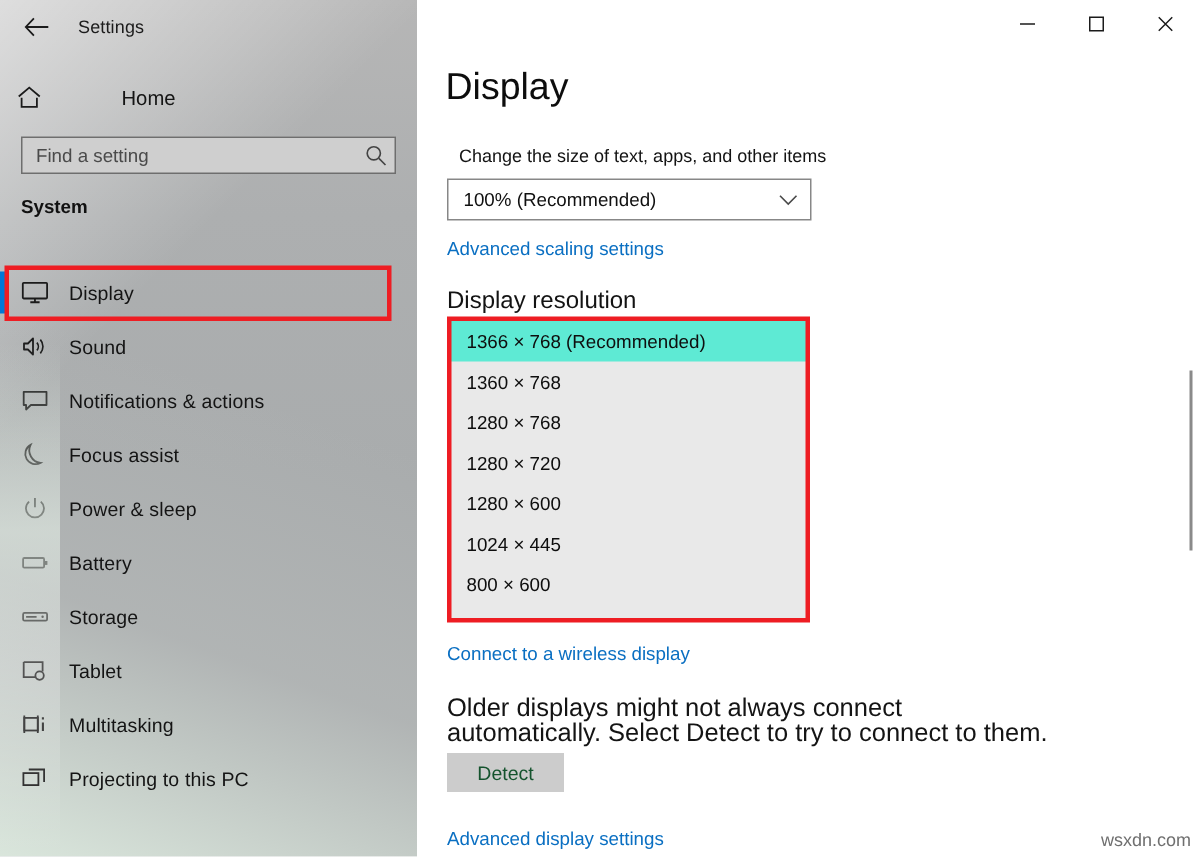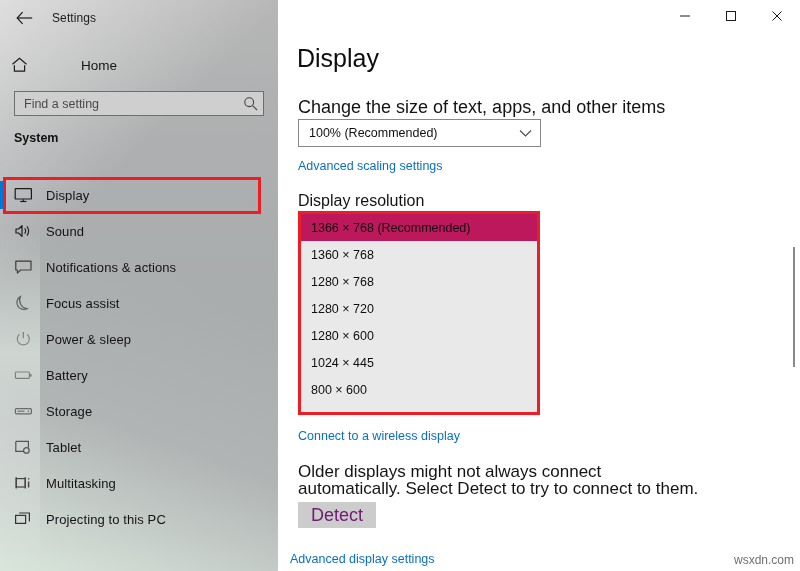--- a/index.html
+++ b/index.html
@@ -113,76 +113,76 @@
     position: absolute; right: 0; top: 0;
     height: 32px; display: flex;
   }
   .wc { width: 46px; height: 32px; display:flex; align-items:center; justify-content:center; }
 
   .page-title {
     position: absolute; left: 19px; top: 44px;
     font-size: 25px; color: #0d0d0d; font-weight: normal;
   }
   .lbl-scale {
-    position: absolute; left: 20px; top: 97px;
-    font-size: 18px; color: #131313;
+    position: absolute; left: 28px; top: 97px;
+    font-size: 12px; color: #131313;
   }
   .combo {
     position: absolute; left: 20px; top: 119px;
     width: 243px; height: 28px;
     border: 1px solid #878787; background: #ffffff;
     display: flex; align-items: center; gap: 32px;
   }
   .combo-val { flex:1; font-size: 12.5px; color: #101010; padding-left: 10px; }
   .combo-chev { width: 30px; display:flex; align-items:center; justify-content:center; }
 
   .link {
     position: absolute;
     font-size: 12.5px; color: #0a6fc2; text-decoration: none; cursor: pointer; text-align: center;
   }
   .link-scaling { left: 20px; top: 159px; }
   .link-wireless { left: 20px; top: 429px; }
-  .link-advdisplay { left: 12px; top: 552px; }
+  .link-advdisplay { left: 20px; top: 552px; }
 
   .lbl-res {
     position: absolute; left: 20px; top: 192px;
     font-size: 16px; color: #131313;
   }
 
   .listbox {
     position: absolute; left: 21px; top: 213px;
     width: 241px; height: 200px;
     background: #e9e9e9;
     border: 1px solid #d3d3d3;
     overflow: hidden;
   }
   .opt {
     height: 27px; display: flex; align-items: center;
     padding-left: 11px; font-size: 12.5px; color: #0e0e0e;
   }
-  .opt.selected { background: #be185d; color: #0e0e0e; }
+  .opt.selected { background: #5eead4; color: #0e0e0e; }
 
   .redbox-list {
     position: absolute; left: 298px; top: 211px;
     width: 242px; height: 204px;
     border: 3px solid #ee1d23;
     pointer-events: none;
   }
 
   .hint {
     position: absolute; left: 20px; top: 463px;
     width: 404px;
     font-size: 17px; color: #141414; line-height: 17px;
   }
   .detect-btn {
     position: absolute; left: 20px; top: 502px;
     width: 78px; height: 26px;
     background: #cccccc; border: 1px solid #cccccc;
     font-family: "Liberation Sans", sans-serif;
-    font-size: 18px; color: #701a75;
+    font-size: 13px; color: #14532d;
     cursor: pointer;
   }
 
   .scrollbar-track {
     position: absolute; right: 0; top: 32px;
     width: 12px; height: 539px; background: transparent;
   }
   .scrollbar-thumb {
     position: absolute; right: 5px; top: 215px;
     width: 2px; height: 120px; background: #8a8a8a;

